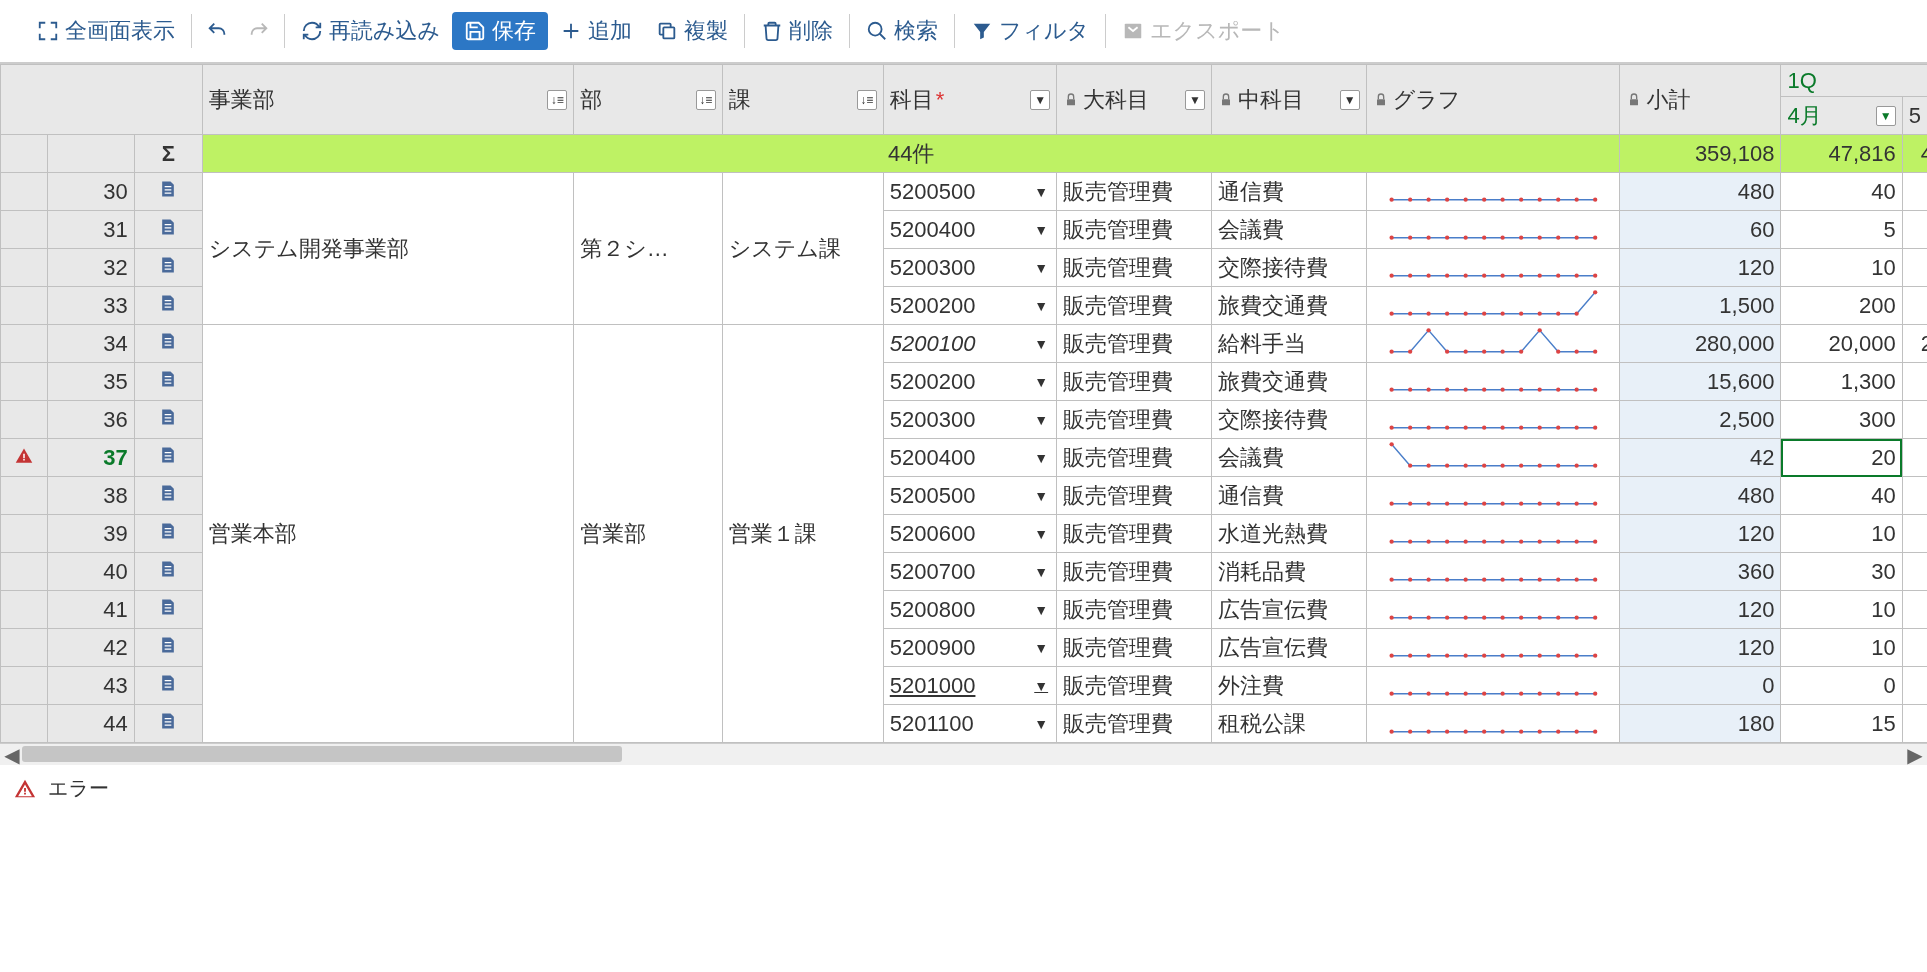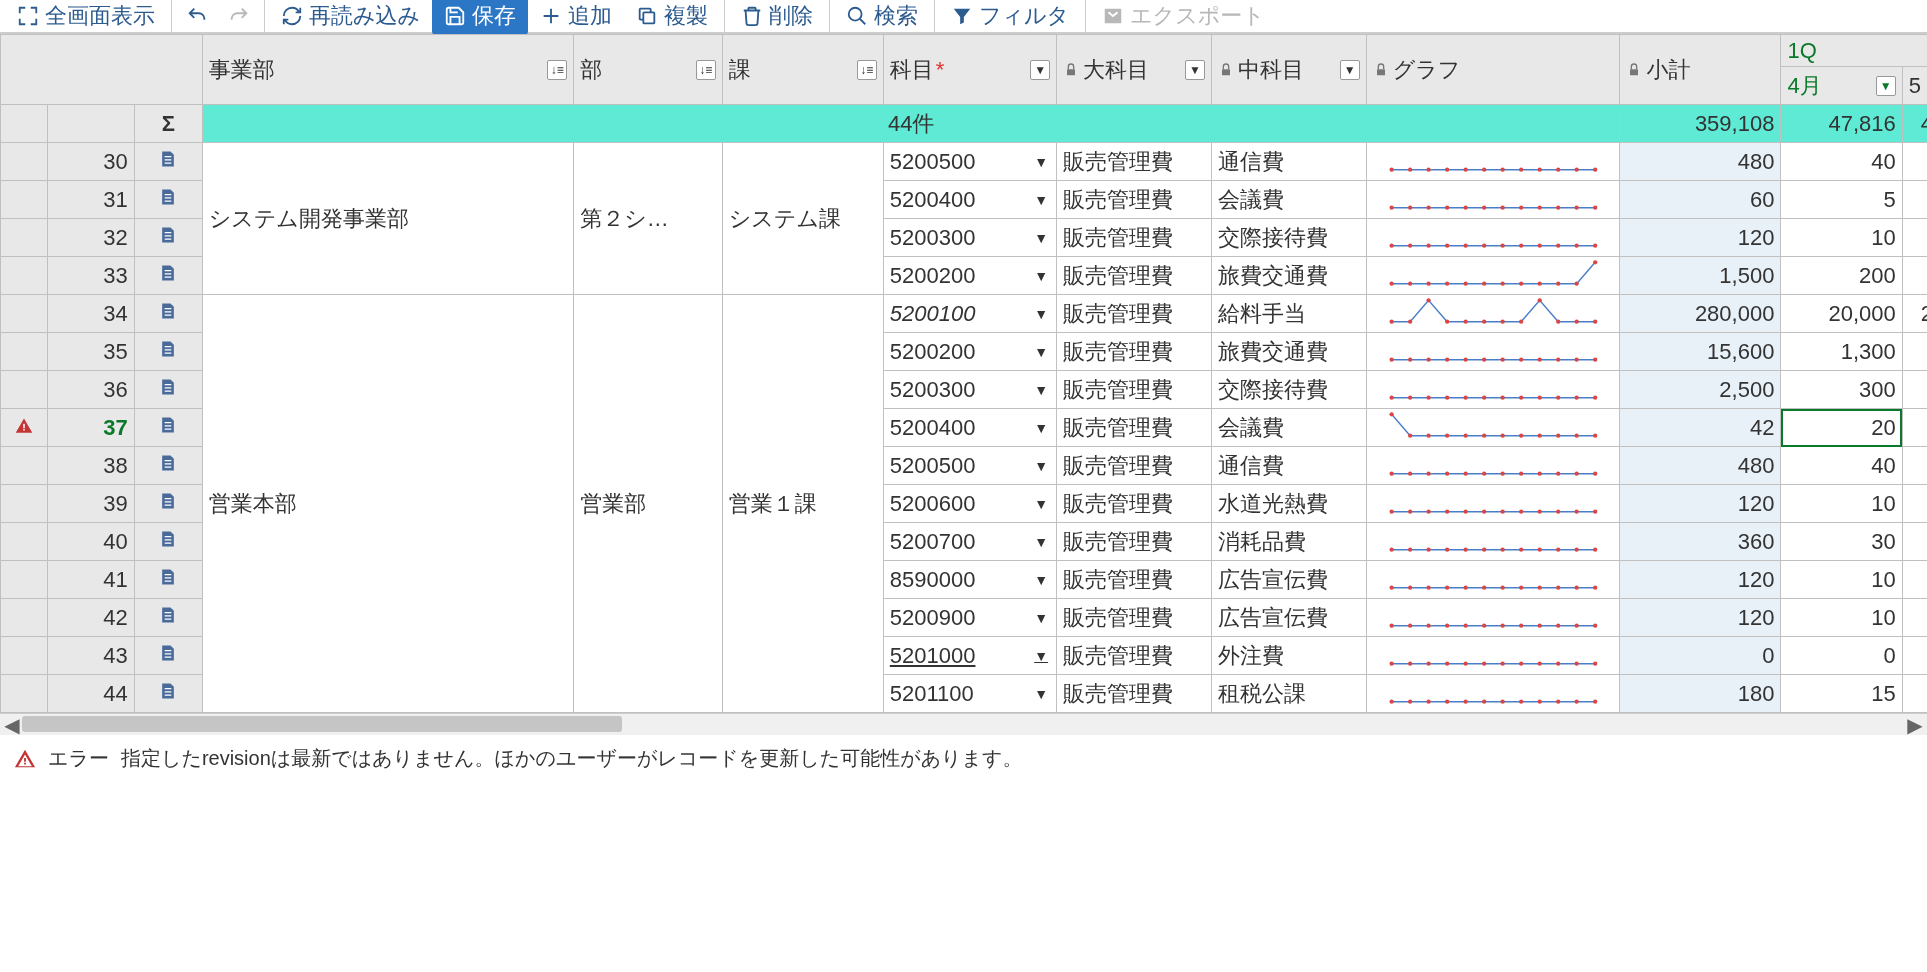--- a/index.html
+++ b/index.html
@@ -1,19 +1,19 @@
 <!DOCTYPE html>
 <html><head>
 <meta charset="utf-8">
 <style>
 * { box-sizing: border-box; margin: 0; padding: 0; }
 body { font-family: "Meiryo", "Hiragino Kaku Gothic Pro", sans-serif; font-size: 20px; color: #333; background: #fff; overflow: hidden; }
 
 
-.toolbar { display: flex; align-items: center; height: 34px; border-bottom: 2px solid #ccc; padding: 0 5px; gap: 0; }
+.toolbar { display: flex; align-items: center; height: 64px; border-bottom: 2px solid #ccc; padding: 0 25px; gap: 0; }
 .tb-item { display: flex; align-items: center; gap: 6px; padding: 4px 12px; cursor: pointer; color: #2c5b8f; font-size: 22px; white-space: nowrap; border-radius: 4px; }
 .tb-item.icon-only { padding: 4px 10px; }
 .tb-item.primary { background: #2c77c5; color: #fff; }
 .tb-item.disabled { color: #b8b8b8; cursor: default; }
 .tb-sep { width: 1px; height: 34px; background: #ccc; margin: 0 4px; }
 .tb-icon { width: 22px; height: 22px; flex-shrink: 0; }
 
 
 .grid-wrap { position: relative; overflow: hidden; }
 table.grid { border-collapse: collapse; table-layout: fixed; width: 1940px; }
@@ -39,21 +39,21 @@
 .col-graph { width: 205px; }
 .col-sub { width: 130px; }
 .col-apr { width: 98px; }
 .col-next { width: 30px; }
 
 td.rownum { text-align: right; background: #e8e8e8; font-size: 22px; padding-right: 10px; }
 td.detail { text-align: center; background: #e8e8e8; cursor: pointer; }
 td.num { text-align: right; padding-right: 8px; }
 
 
-tr.sum-row td, tr.sum-row th { background: #5eead4; font-weight: normal; }
+tr.sum-row td, tr.sum-row th { background: #bef264; font-weight: normal; }
 tr.sum-row td.sigma { text-align: center; font-size: 22px; font-weight: bold; background: #e8e8e8; }
 
 
 tr.error-row td.rownum { color: #0a7a2a; font-weight: bold; }
 
 
 .spark { width: 100%; height: 30px; }
 
 
 td.sub-col { background: #e8f0f8; margin-left: 28px; }
@@ -653,21 +653,21 @@
         </tr>
         <tr>
           <td style="background:#e8e8e8;text-align:center;"></td>
           <td class="rownum">41</td>
           <td class="detail"><svg class="detail-icon" viewBox="0 0 24 24" fill="#4a6a9a">
               <path d="M5 3h10l4 4v14H5V3z"></path>
               <path d="M8 9h8M8 13h8M8 17h8" stroke="#fff" stroke-width="1.5"></path>
             </svg></td>
           <td style="padding:0;">
             <div style="display:flex;align-items:center;justify-content:space-between;height:100%;">
-              <span style="padding-left:6px;">8590000</span>
+              <span style="padding-left:6px;">5200800</span>
               <span style="padding:0 8px;cursor:pointer;font-size:14px;">▼</span>
             </div>
           </td>
           <td>販売管理費</td>
           <td>広告宣伝費</td>
           <td><svg class="spark" viewBox="0 0 198 28">
               <path d="M4.0,24.0 L21.3,24.0 L38.5,24.0 L55.8,24.0 L73.1,24.0 L90.4,24.0 L107.6,24.0 L124.9,24.0 L142.2,24.0 L159.5,24.0 L176.7,24.0 L194.0,24.0" fill="none" stroke="#4a7ec9" stroke-width="1.3"></path>
               <circle cx="4.0" cy="24.0" r="2" fill="#d44"></circle>
               <circle cx="21.3" cy="24.0" r="2" fill="#d44"></circle>
               <circle cx="38.5" cy="24.0" r="2" fill="#d44"></circle>
@@ -795,14 +795,13 @@
   <div class="arrow left">◀</div>
   <div class="thumb" style="left:22px;"></div>
   <div class="arrow right">▶</div>
 </div>
 
 <div class="error-bar">
   <svg width="22" height="22" viewBox="0 0 24 24">
       <path fill="#c43434" d="M12 2L1 21h22L12 2zm0 5l7.5 13h-15L12 7zm-1 4v4h2v-4h-2zm0 5v2h2v-2h-2z"></path>
     </svg>
   <span class="lbl">エラー</span>
-  <span class="msg">指定したrevisionは最新ではありません。ほかのユーザーがレコードを更新した可能性があります。</span>
 </div>
 
 </body></html>

